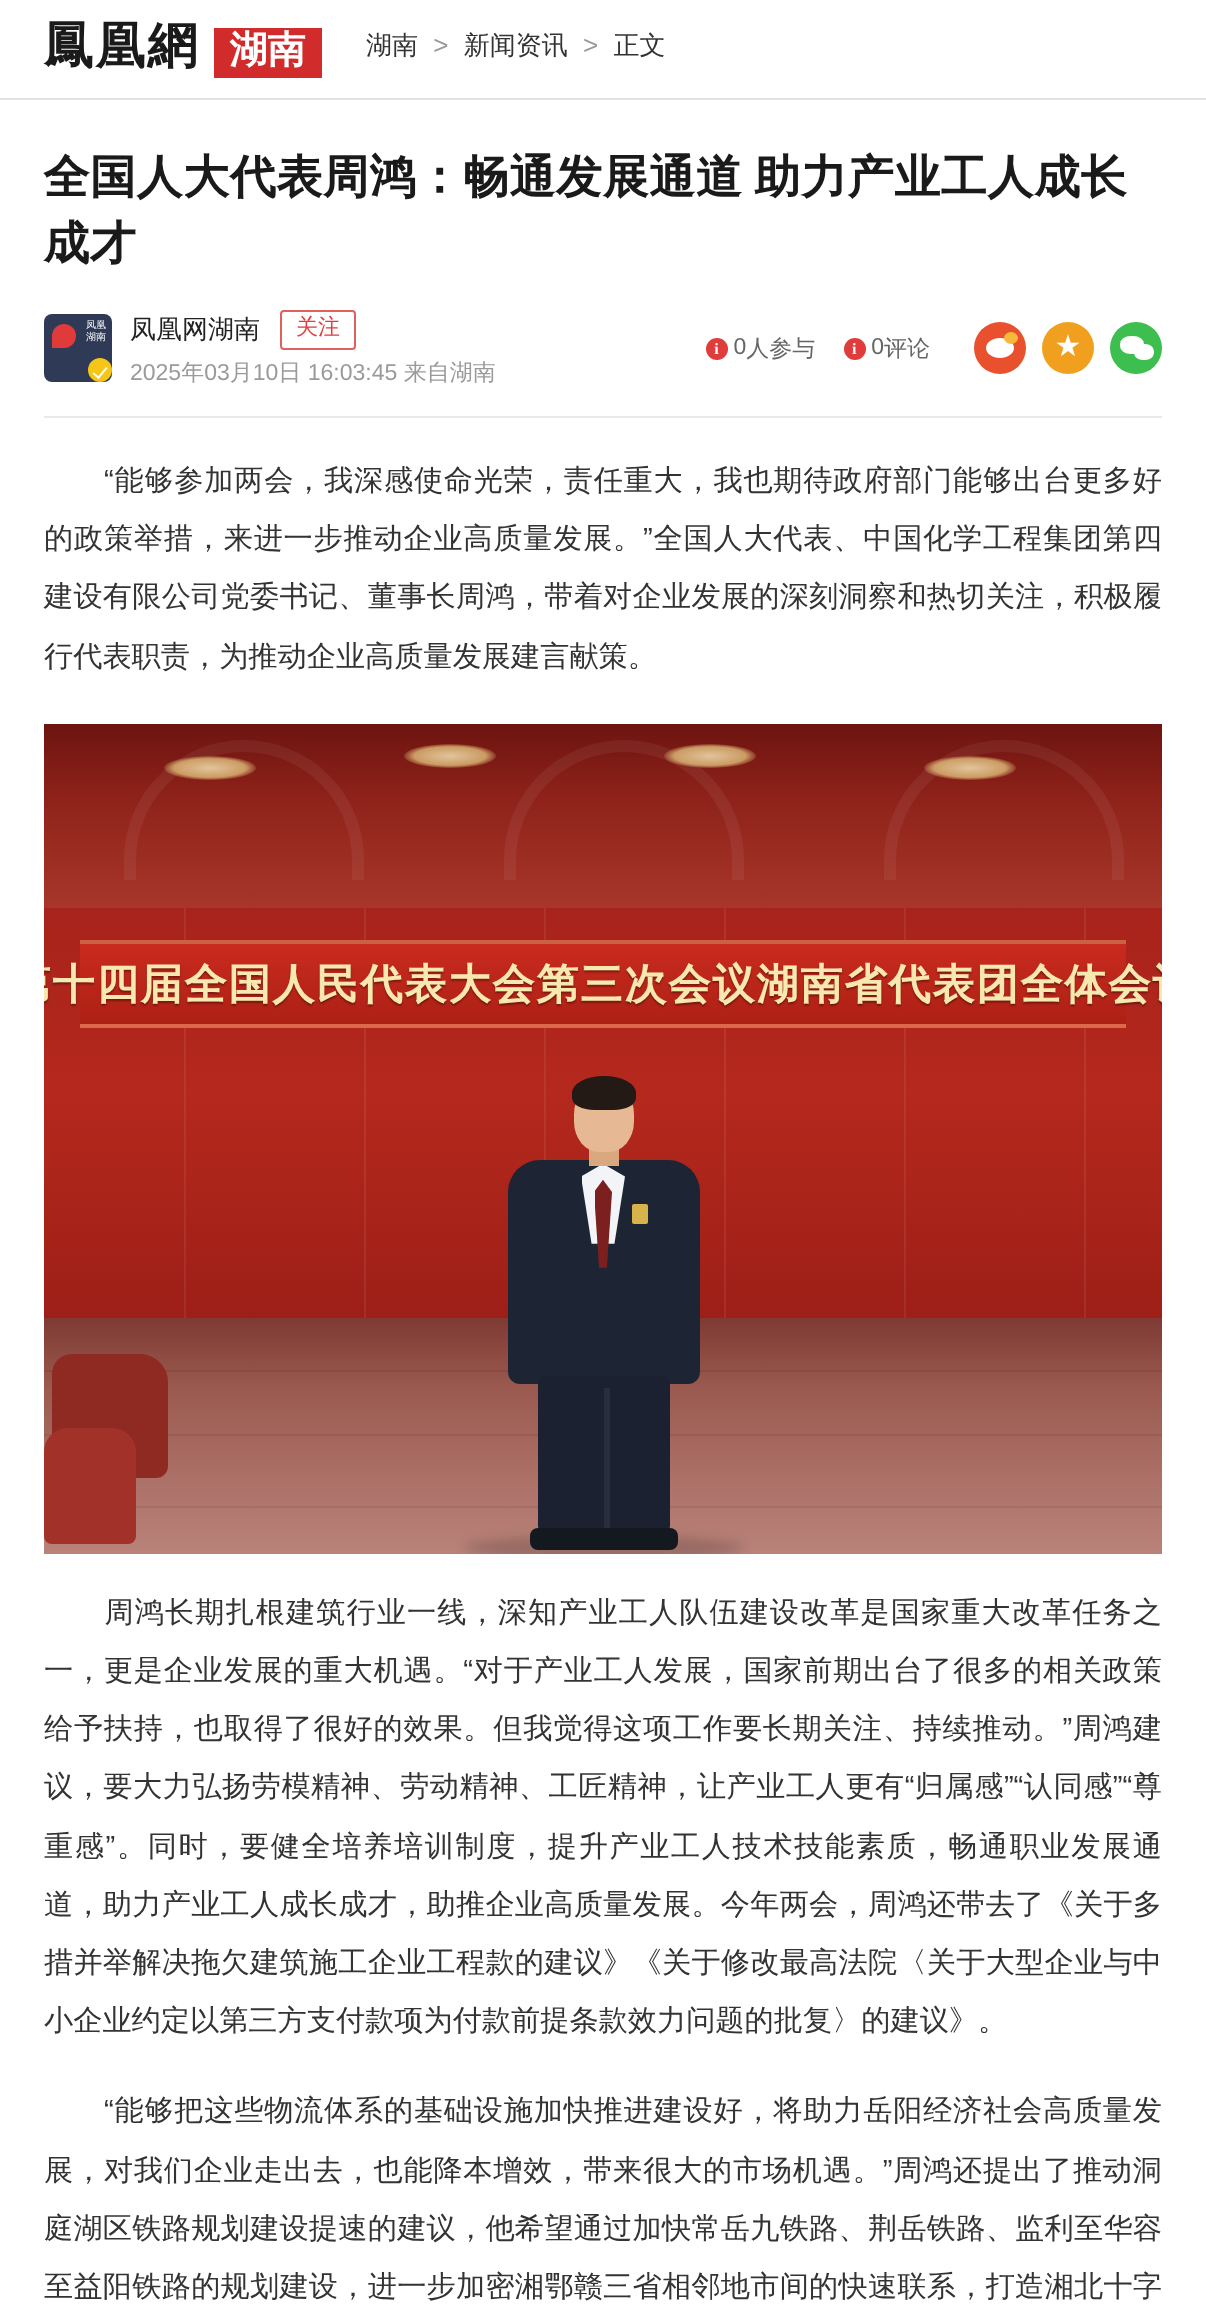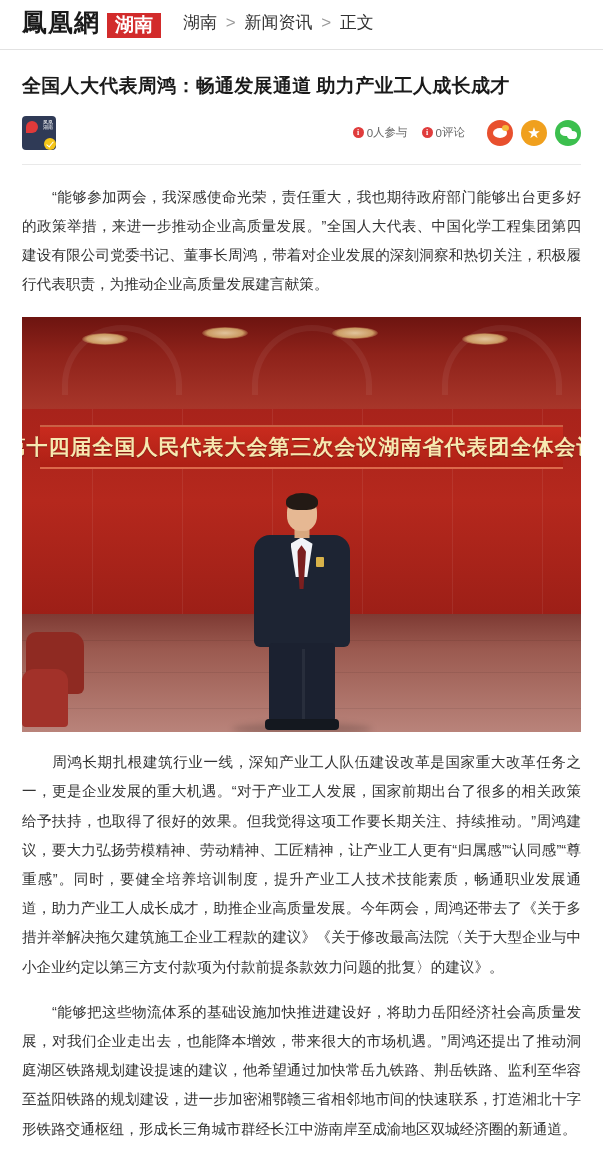--- a/index.html
+++ b/index.html
@@ -42,41 +42,41 @@
     background: #d22b2b;
     color: #fff;
     font-size: 19px;
     font-weight: bold;
     padding: 2px 8px 4px 8px;
     line-height: 1;
     font-family: "Liberation Serif", serif;
   }
   .breadcrumb {
     margin-left: 22px;
-    font-size: 17px;
+    font-size: 13px;
     color: #333;
     white-space: nowrap;
   }
   .breadcrumb .crumb-link { color: #333; text-decoration: none; }
   .breadcrumb .sep { color: #999; margin: 0 4px; }
   .breadcrumb .crumb-current { color: #333; }
 
   .header-rule {
     border: 0;
     border-top: 1px solid #e2e2e2;
     margin: 0 0 0 0;
   }
 
   
   .article {
     padding: 0 22px;
   }
   .article-title {
     font-family: "Liberation Serif", serif;
-    font-size: 19px;
+    font-size: 23px;
     font-weight: bold;
     color: #1a1a1a;
     line-height: 1.45;
     margin: 22px 0 16px 0;
     letter-spacing: 0.3px;
   }
 
   .meta-bar {
     display: flex;
     align-items: center;
@@ -424,20 +424,27 @@
   <div class="article">
 
     <h1 class="article-title">全国人大代表周鸿：畅通发展通道 助力产业工人成长成才</h1>
 
     <div class="meta-bar">
       <div class="meta-avatar">
         <span class="av-bird"></span>
         <span class="av-txt">凤凰<br>湖南</span>
         <span class="av-badge"></span>
       </div>
+      <div class="meta-text">
+        <div class="meta-line1">
+          <span class="meta-source">凤凰网湖南</span>
+          <span class="follow-btn">关注</span>
+        </div>
+        <div class="meta-date">2025年03月10日 16:03:45 来自湖南</div>
+      </div>
 
       <div class="meta-right">
         <div class="counter">
           <span class="dot-i">i</span>
           <span>0</span>
           <span>人参与</span>
         </div>
         <div class="counter">
           <span class="dot-i">i</span>
           <span>0</span>

